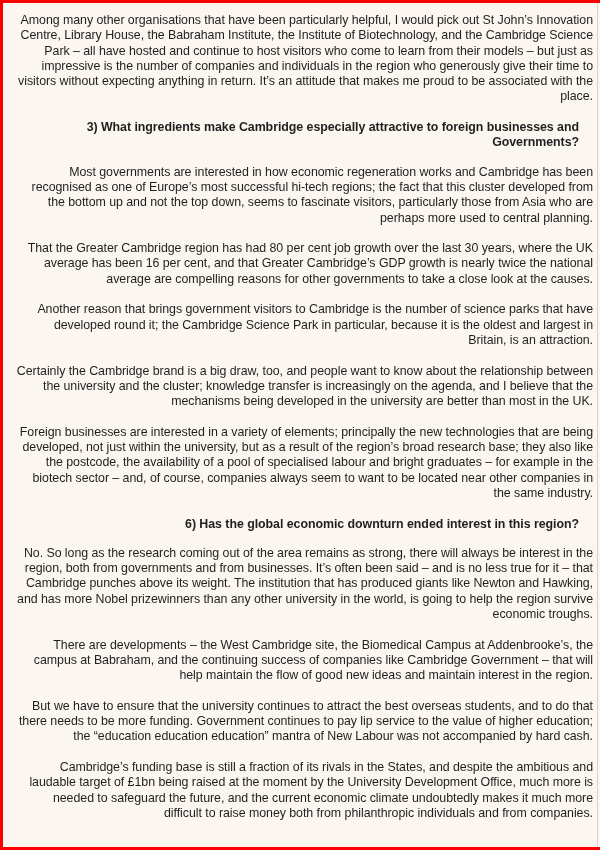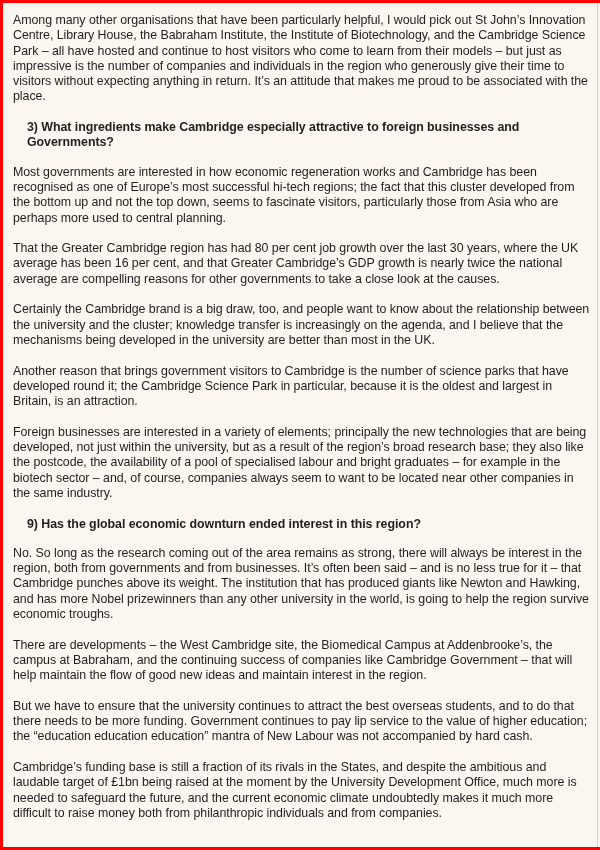--- a/index.html
+++ b/index.html
@@ -41,38 +41,39 @@
       top: 10px;
       width: 580px;
       font-family: "Liberation Sans", sans-serif;
       font-size: 12.4px;
       line-height: 15.3px;
       color: #1f1f1f;
       letter-spacing: -0.05px;
     }
     .content p {
       margin: 0 0 15.3px 0;
+      text-align: right;
     }
     .content .q {
       font-weight: bold;
       margin: 14px;
     }
   </style>
 </head>
 <body>
 
 <div class="frame">
   <div class="right-rule"></div>
   <div class="content">
     <p>Among many other organisations that have been particularly helpful, I would pick out St John’s Innovation Centre, Library House, the Babraham Institute, the Institute of Biotechnology, and the Cambridge Science Park – all have hosted and continue to host visitors who come to learn from their models – but just as impressive is the number of companies and individuals in the region who generously give their time to visitors without expecting anything in return. It’s an attitude that makes me proud to be associated with the place.</p>
     <p class="q">3) What ingredients make Cambridge especially attractive to foreign businesses and Governments?</p>
     <p>Most governments are interested in how economic regeneration works and Cambridge has been recognised as one of Europe’s most successful hi-tech regions; the fact that this cluster developed from the bottom up and not the top down, seems to fascinate visitors, particularly those from Asia who are perhaps more used to central planning.</p>
     <p>That the Greater Cambridge region has had 80 per cent job growth over the last 30 years, where the UK average has been 16 per cent, and that Greater Cambridge’s GDP growth is nearly twice the national average are compelling reasons for other governments to take a close look at the causes.</p>
+    <p>Another reason that brings government visitors to Cambridge is the number of science parks that have developed round it;  the Cambridge Science Park in particular, because it is the oldest and largest in Britain, is an attraction.</p>
     <p>Certainly the Cambridge brand is a big draw, too, and people want to know about the relationship between the university and the cluster; knowledge transfer is increasingly on the agenda, and I believe that the mechanisms being developed in the university are better than most in the UK.</p>
-    <p>Another reason that brings government visitors to Cambridge is the number of science parks that have developed round it;  the Cambridge Science Park in particular, because it is the oldest and largest in Britain, is an attraction.</p>
     <p>Foreign businesses are interested in a variety of elements; principally the new technologies that are being developed, not just within the university, but as a result of the region’s broad research base; they also like the postcode, the availability of a pool of specialised labour and bright graduates – for example in the biotech sector – and, of course, companies always seem to want to be located near other companies in the same industry.</p>
-    <p class="q">9) Has the global economic downturn ended interest in this region?</p>
+    <p class="q">6) Has the global economic downturn ended interest in this region?</p>
     <p>No. So long as the research coming out of the area remains as strong, there will always be interest in the region, both from governments and from businesses. It’s often been said – and is no less true for it – that Cambridge punches above its weight. The institution that has produced giants like Newton and Hawking, and has more Nobel prizewinners than any other university in the world, is going to help the region survive economic troughs.</p>
     <p>There are developments – the West Cambridge site, the Biomedical Campus at Addenbrooke’s, the campus at Babraham, and the continuing success of companies like Cambridge Government – that will help maintain the flow of good new ideas and maintain interest in the region.</p>
     <p>But we have to ensure that the university continues to attract the best overseas students, and to do that there needs to be more funding. Government continues to pay lip service to the value of higher education;  the “education education education” mantra of New Labour was not accompanied by hard cash.</p>
     <p>Cambridge’s funding base is still a fraction of its rivals in the States, and despite the ambitious and laudable target of £1bn being raised at the moment by the University Development Office, much more is needed to safeguard the future, and the current economic climate undoubtedly makes it much more difficult to raise money both from philanthropic individuals and from companies.</p>
   </div>
 </div>
 
 </body></html>

